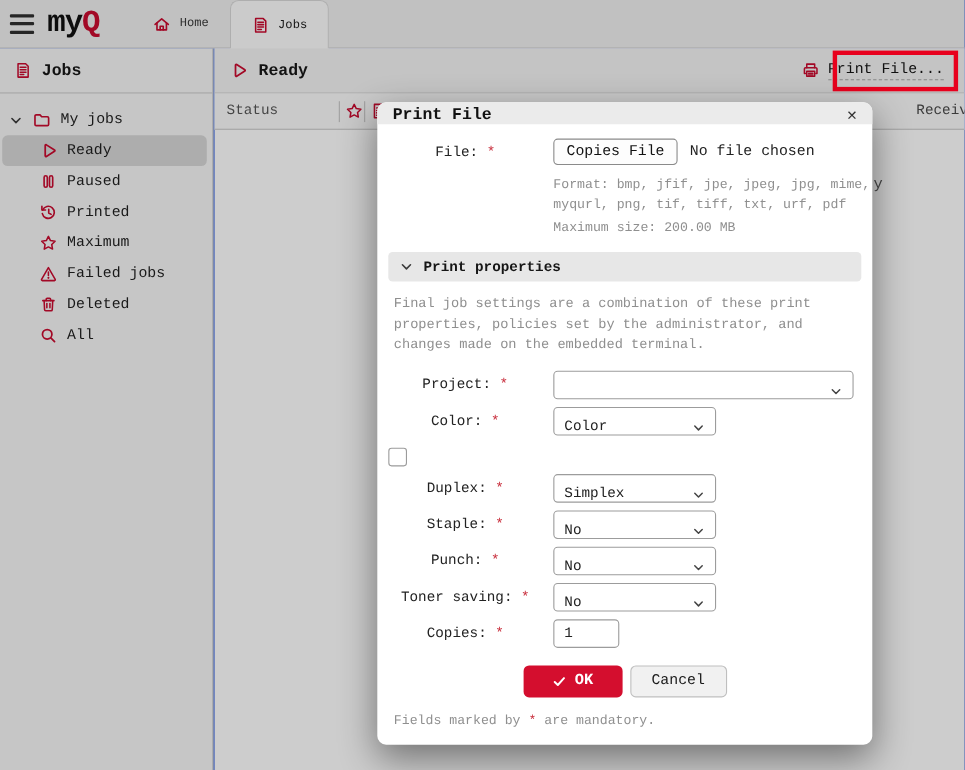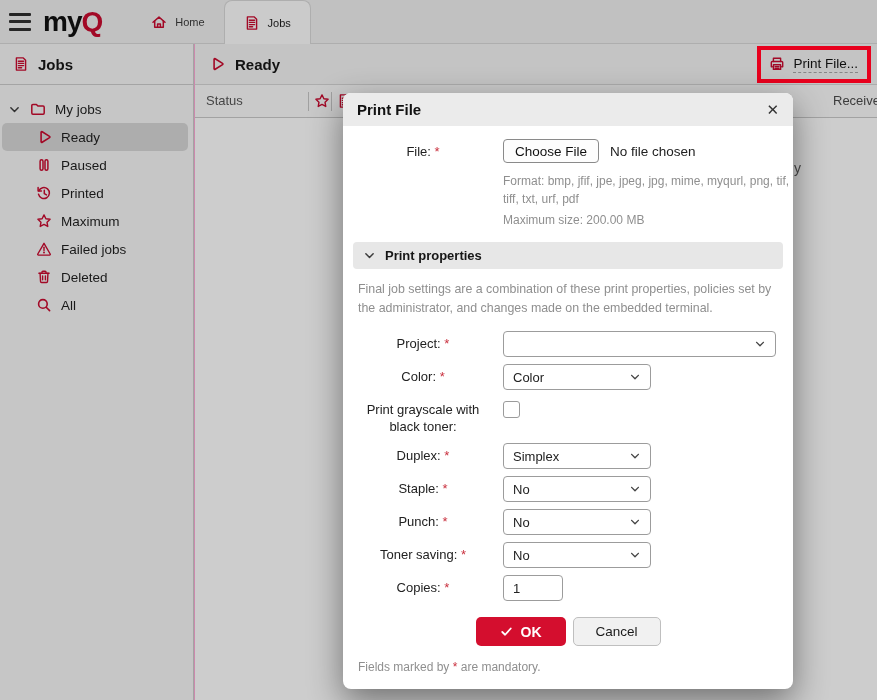--- a/index.html
+++ b/index.html
@@ -1,17 +1,17 @@
 <!DOCTYPE html>
 <html><head>
 <meta charset="utf-8">
 <style>
   html,body{margin:0;padding:0;background:#888;}
-  .stage{position:relative;width:877px;height:700px;overflow:hidden;background:#f9a8d4;
-         font-family:Liberation Sans, sans-serif;-webkit-font-smoothing:antialiased;}
+  .stage{position:relative;width:877px;height:700px;overflow:hidden;background:#1d4ed8;
+         font-family:Liberation Mono, monospace;-webkit-font-smoothing:antialiased;}
   .stage *{box-sizing:border-box;}
 
   
   .icn{display:inline-flex;width:16px;height:16px;color:#c60b2f;flex:none;}
   .icn svg{width:100%;height:100%;}
   .icn.dark{color:#3c3c3c;}
   .icn.sm{width:13px;height:13px;}
 
   
   .topbar{position:absolute;left:0;top:0;width:877px;height:44px;background:#ececec;
@@ -58,22 +58,22 @@
   .partial-y{position:absolute;left:599px;top:116px;font-size:14px;color:#5a5a5a;}
 
   
   .overlay{position:absolute;inset:0;background:rgba(0,0,0,0.18);z-index:40;}
   .annotation{position:absolute;left:757px;top:46px;width:114px;height:37px;
               border:4px solid #e8001d;z-index:45;}
 
   
   .modal{position:absolute;left:343px;top:93px;width:450px;background:#fff;border-radius:8px;
          box-shadow:0 12px 34px rgba(0,0,0,0.45);z-index:50;font-size:13px;color:#222;}
-  .modal-header{height:33px;background:#ebebeb;border-radius:8px 8px 0 0;display:flex;
-                align-items:center;padding:0 14px;}
+  .modal-header{height:20px;background:#ebebeb;border-radius:8px 8px 0 0;display:flex;
+                align-items:flex-end;padding:0 14px;}
   .modal-title{font-weight:bold;font-size:15px;color:#111;}
   .modal-close{margin-left:auto;font-size:15px;color:#333;cursor:pointer;line-height:1;}
   .modal-body{padding:13px 10px 15px;}
 
   .frow{display:flex;margin-bottom:7px;}
   .frow > label{width:150px;min-width:150px;text-align:center;padding-right:10px;padding-top:5px;
                 color:#222;line-height:1.3;font-size:13px;}
   .req{color:#c9303e;font-style:normal;}
 
   .file-line{display:flex;align-items:center;gap:11px;}
@@ -81,21 +81,21 @@
           font-family:inherit;font-size:13.5px;color:#111;cursor:pointer;}
   .nofile{font-size:13.5px;color:#222;}
   .hint{color:#8f8f8f;font-size:12px;line-height:1.5;width:295px;}
   .hint.h1{margin-top:9px;}
   .hint.h2{margin-top:3px;}
 
   .section-bar{margin-top:13px;height:27px;background:#e7e7e7;border-radius:4px;display:flex;
                align-items:center;gap:9px;padding:0 10px;font-weight:bold;font-size:13px;color:#161616;cursor:pointer;}
   .section-desc{margin:11px 6px 14px 5px;color:#8f8f8f;font-size:12.4px;line-height:1.5;width:424px;}
 
-  .select{height:26px;border:1px solid #9c9c9c;border-radius:4px;display:flex;align-items:center;
+  .select{height:26px;border:1px solid #9c9c9c;border-radius:4px;display:flex;align-items:flex-end;
           justify-content:space-between;padding:0 9px;background:#fff;cursor:pointer;}
   .select.normal{width:148px;}
   .select.wide{width:273px;}
   .select .chev{width:12px;height:12px;color:#444;}
   .checkbox{width:17px;height:17px;border:1px solid #9b9b9b;border-radius:3px;background:#fff;
             margin-top:4px;cursor:pointer;flex:none;}
   .textinput{width:60px;height:26px;border:1px solid #9c9c9c;border-radius:4px;display:flex;
              align-items:center;padding:0 9px;background:#fff;cursor:text;}
 
   .btn-row{display:flex;justify-content:center;gap:7px;margin-top:16px;}
@@ -298,21 +298,21 @@
       <span class="modal-close">✕</span>
     </div>
     <div class="modal-body">
 
       <div class="frow">
         <label>
           <span>File:</span> <i class="req">*</i>
         </label>
         <div>
           <div class="file-line">
-            <button class="choose">Choose File</button>
+            <button class="choose">Copies File</button>
             <span class="nofile">No file chosen</span>
           </div>
           <div class="hint h1">Format: bmp, jfif, jpe, jpeg, jpg, mime, myqurl, png, tif, tiff, txt, urf, pdf</div>
           <div class="hint h2">Maximum size: 200.00 MB</div>
         </div>
       </div>
 
       <div class="section-bar">
         <span class="icn dark sm">
             <svg viewBox="0 0 16 16" fill="none" stroke="currentColor" stroke-linecap="round" stroke-linejoin="round" stroke-width="1.8">
@@ -340,21 +340,20 @@
             <div class="select normal">
               <span>Color</span>
               <span class="icn dark chev">
                 <svg viewBox="0 0 16 16" fill="none" stroke="currentColor" stroke-linecap="round" stroke-linejoin="round" stroke-width="1.8">
                   <polyline points="3.5,5.8 8,10.4 12.5,5.8"></polyline>
                 </svg>
               </span>
             </div>
           </div>
           <div class="frow">
-            <label><span>Print grayscale with black toner:</span></label>
             <span class="checkbox"></span>
           </div>
           <div class="frow">
             <label><span>Duplex:</span> <i class="req">*</i></label>
             <div class="select normal">
               <span>Simplex</span>
               <span class="icn dark chev">
                 <svg viewBox="0 0 16 16" fill="none" stroke="currentColor" stroke-linecap="round" stroke-linejoin="round" stroke-width="1.8">
                   <polyline points="3.5,5.8 8,10.4 12.5,5.8"></polyline>
                 </svg>

